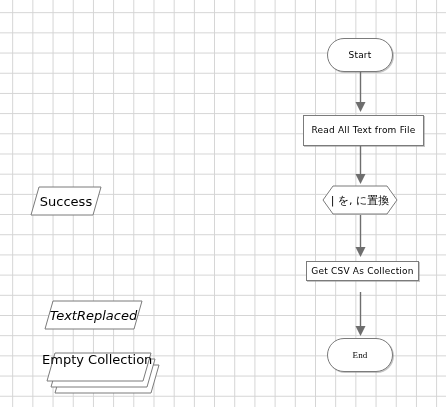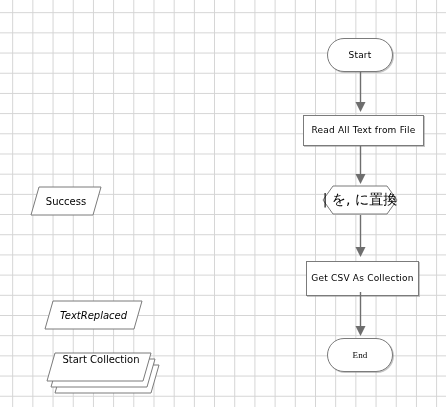--- a/index.html
+++ b/index.html
@@ -48,36 +48,36 @@
   .hexwrap {
     position: absolute;
   }
   .hexwrap svg { display: block; }
   .hexlabel {
     position: absolute;
     inset: 0;
     display: flex;
     align-items: center;
     justify-content: center;
-    font-size: 14px;
+    font-size: 11px;
     color: #000;
     font-family: "DejaVu Sans", "Liberation Sans", sans-serif;
   }
   
   .paraWrap { position: absolute; }
   .paraWrap svg { display: block; }
   .paraLabel {
     position: absolute;
     inset: 0;
     display: flex;
     align-items: center;
     justify-content: center;
-    font-size: 10px;
+    font-size: 13px;
     color: #000;
-    text-align: center;
+    text-align: left;
     line-height: 11px;
     pointer-events: none;
   }
   
   .connector { position: absolute; }
   .connector svg { display: block; overflow: visible; }
 </style>
 </head>
 <body>
 
@@ -112,21 +112,21 @@
     <div class="hexlabel">| を, に置換</div>
   </div>
 
   <div class="connector" style="left:354px; top:215px; width:14px; height:46px;">
     <svg width="14" height="46" viewBox="0 0 14 46">
       <line x1="6.5" y1="0" x2="6.5" y2="38" stroke="#6e6e6e" stroke-width="1.4"></line>
       <polygon points="1.5,32 11.5,32 6.5,42" fill="#6e6e6e"></polygon>
     </svg>
   </div>
 
-  <div class="node process" style="left:306px; top:261px; width:113px; height:35px;">
+  <div class="node process" style="left:306px; top:261px; width:113px; height:20px;">
     <span>Get CSV As Collection</span>
   </div>
 
   <div class="connector" style="left:354px; top:292px; width:14px; height:48px;">
     <svg width="14" height="48" viewBox="0 0 14 48">
       <line x1="6.5" y1="0" x2="6.5" y2="40" stroke="#6e6e6e" stroke-width="1.4"></line>
       <polygon points="1.5,34 11.5,34 6.5,44" fill="#6e6e6e"></polygon>
     </svg>
   </div>
 
@@ -150,17 +150,17 @@
     <div class="paraLabel">TextReplaced</div>
   </div>
 
   <div class="paraWrap" style="left:42px; top:352px; width:118px; height:42px;">
     <svg width="118" height="42" viewBox="0 0 118 42">
       <polygon points="21,13 117,13 109,41 13,41" fill="#ffffff" stroke="#7b7b7b" stroke-width="1"></polygon>
       <polygon points="17,7 113,7 105,35 9,35" fill="#ffffff" stroke="#7b7b7b" stroke-width="1"></polygon>
       <polygon points="13,1 109,1 101,29 5,29" fill="#ffffff" stroke="#7b7b7b" stroke-width="1"></polygon>
     </svg>
     <div class="paraLabel" style="align-items:flex-start; padding-top:2px; flex-direction:column; justify-content:flex-start;">
-      <span style="display:block; width:100%;">Start Collection</span>
+      <span style="display:block; width:100%;">Empty Collection</span>
     </div>
   </div>
 
 </div>
 
 </body></html>

